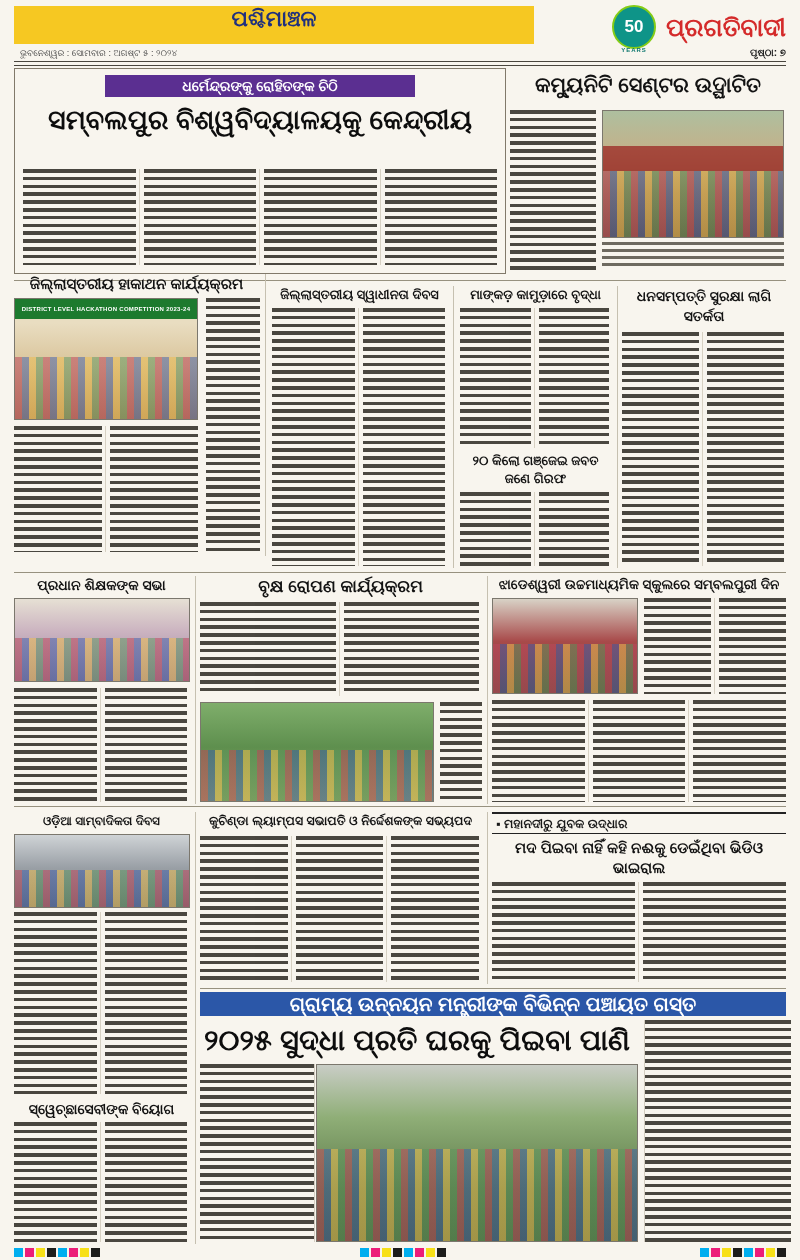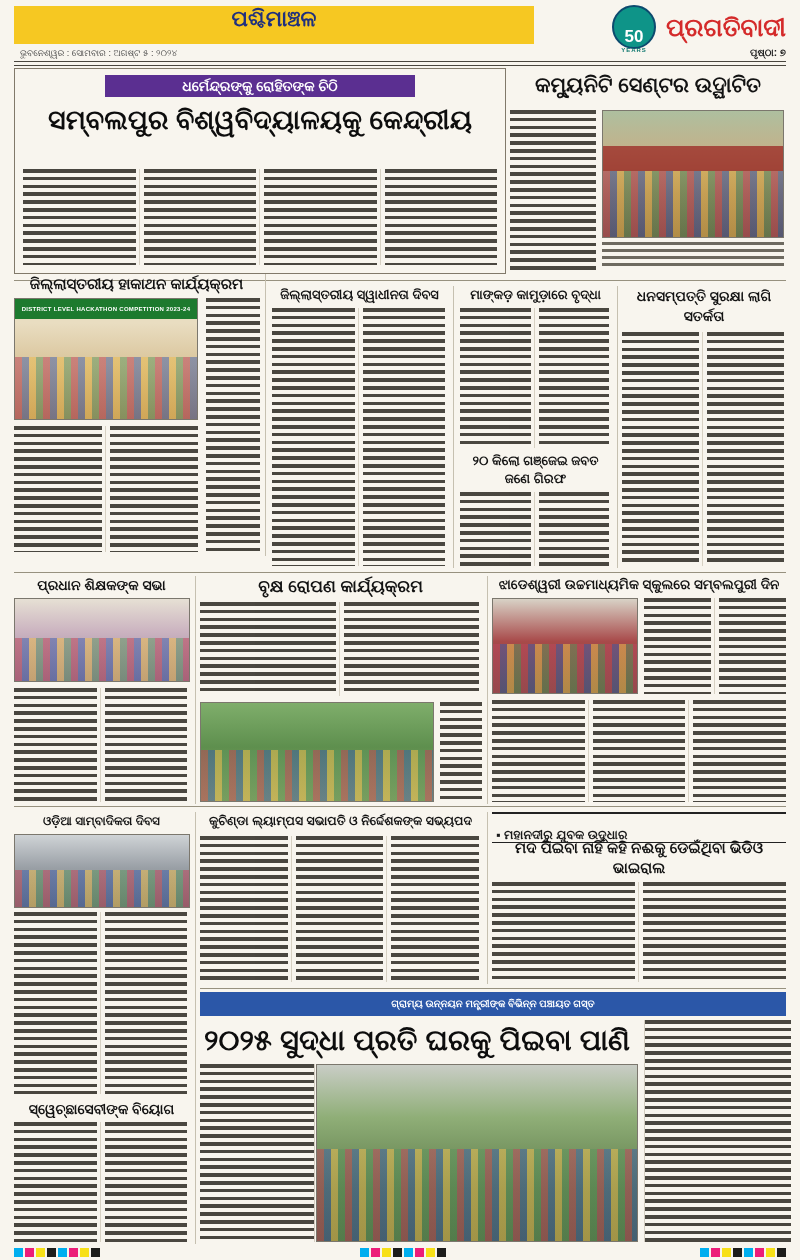--- a/index.html
+++ b/index.html
@@ -3,21 +3,21 @@
 <meta charset="utf-8">
 <style>
   html,body{margin:0;padding:0;}
   body{width:800px;height:1260px;position:relative;background:#f8f5ee;
        font-family:"Liberation Sans","DejaVu Sans",sans-serif;color:#1a1a1a;overflow:hidden;}
   .abs{position:absolute;}
   
   .yellowbar{left:14px;top:6px;width:520px;height:38px;background:#f6c822;display:flex;align-items:flex-start;justify-content:center;
              color:#20307e;font-size:22px;font-weight:bold;}
   .logo50{left:612px;top:5px;width:40px;height:40px;border-radius:50%;background:#0e9488;color:#fff;
-          display:flex;align-items:flex-end;justify-content:center;font-size:17px;font-weight:bold;border:2px solid #0c4a6e;}
+          display:flex;align-items:center;justify-content:center;font-size:17px;font-weight:bold;border:2px solid #84cc16;}
   .yearslbl{left:612px;top:47px;width:44px;text-align:center;font-size:6px;color:#0b756c;font-weight:bold;letter-spacing:1px;}
   .brandname{left:658px;top:10px;width:128px;height:34px;color:#d42a2a;font-size:25px;font-weight:800;text-align:right;line-height:34px;}
   .dateline{left:20px;top:48px;font-size:9px;color:#444;}
   .pagenum{left:716px;top:47px;width:70px;text-align:right;font-size:10px;color:#222;font-weight:bold;}
   .mastrule{left:14px;width:772px;top:61px;height:3px;border-top:1px solid #4a463e;border-bottom:1px solid #4a463e;}
   
   .hr{border-top:1px solid #97917f;height:0;}
   
   .art{box-sizing:border-box;}
   .brd{border:1px solid #81796a;}
@@ -32,21 +32,21 @@
   .cols>.c:not(:last-child)::after{content:"";position:absolute;right:-4px;top:0;bottom:0;width:1px;background:#d4cebf;}
   
   .ph{border:1px solid #7b776d;box-sizing:border-box;overflow:hidden;}
   .crowd{position:absolute;left:0;right:0;bottom:0;height:52%;
          background:repeating-linear-gradient(90deg,rgba(186,72,92,.55) 0 7px,rgba(62,92,168,.5) 7px 14px,rgba(233,188,82,.55) 14px 21px,rgba(92,148,92,.5) 21px 28px);}
   .pban{position:absolute;left:0;right:0;top:0;height:20px;background:#1d7a2e;color:#fff;font-size:6px;font-weight:bold;
         display:flex;align-items:center;justify-content:center;letter-spacing:.3px;}
   .redband{position:absolute;left:0;right:0;top:28%;height:20%;background:rgba(156,44,38,.78);}
   .banner{background:#2b57a8;color:#fff;font-weight:bold;display:flex;align-items:center;justify-content:center;}
   .bigh{font-weight:800;color:#0d0d0d;text-align:center;overflow:hidden;}
-  .kickL{border-top:2px solid #222;border-bottom:1px solid #222;font-size:12.5px;font-weight:bold;padding:14px 4px;box-sizing:border-box;}
+  .kickL{border-top:2px solid #222;border-bottom:1px solid #222;font-size:12.5px;font-weight:bold;padding:3px 4px;box-sizing:border-box;}
   .marks{display:flex;gap:2px;}
   .marks span{width:9px;height:9px;display:block;}
   .mc{background:#00aeef}.mm{background:#ec1e79}.my{background:#f7e017}.mk{background:#1d1d1b}
 </style>
 </head>
 <body>
 
 <div class="abs yellowbar">
   <span>ପଶ୍ଚିମାଞ୍ଚଳ</span>
 </div>
@@ -199,21 +199,21 @@
   </div>
   <div class="abs h2" style="left:0;right:0;top:26px;height:40px;font-size:15px;line-height:20px;">ମଦ ପିଇବା ନାହିଁ କହି ନଈକୁ ଡେଇଁଥିବା ଭିଡିଓ ଭାଇରାଲ</div>
   <div class="abs cols" style="left:0;right:0;top:70px;bottom:2px;">
     <div class="c"></div>
     <div class="c"></div>
   </div>
 </div>
 
 <div class="abs hr" style="left:200px;width:586px;top:988px;"></div>
 
-<div class="abs banner" style="left:200px;top:992px;width:586px;height:24px;font-size:10px;">
+<div class="abs banner" style="left:200px;top:992px;width:586px;height:24px;font-size:20px;">
   <span>ଗ୍ରାମ୍ୟ ଉନ୍ନୟନ ମନ୍ତ୍ରୀଙ୍କ ବିଭିନ୍ନ ପଞ୍ଚାୟତ ଗସ୍ତ</span>
 </div>
 <div class="abs bigh" style="left:200px;top:1020px;width:434px;height:42px;font-size:29px;line-height:40px;">୨୦୨୫ ସୁଦ୍ଧା ପ୍ରତି ଘରକୁ ପିଇବା ପାଣି</div>
 <div class="abs tx" style="left:200px;top:1064px;width:110px;height:178px;border-right:1px solid #cfc9bc;padding-right:4px;"></div>
 <div class="abs ph" style="left:316px;top:1064px;width:322px;height:178px;background:linear-gradient(180deg,#c9cdc6 0%,#8fae77 30%,#5d7b4a 70%,#4a6239 100%);">
   <div class="crowd"></div>
 </div>
 <div class="abs tx" style="left:644px;top:1020px;width:142px;height:222px;border-left:1px solid #cfc9bc;padding-left:4px;"></div>
 
 <div class="abs marks" style="left:14px;top:1248px;">

